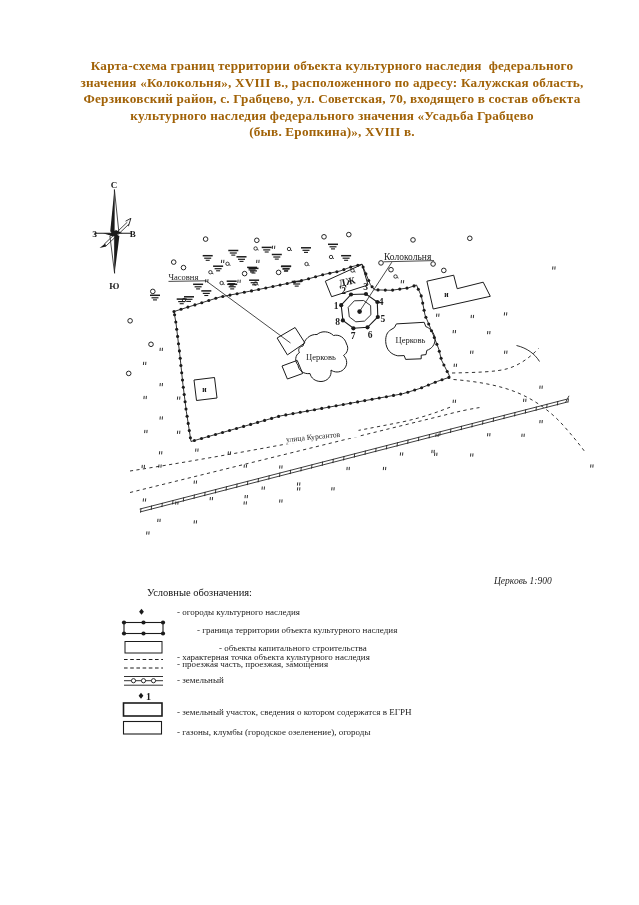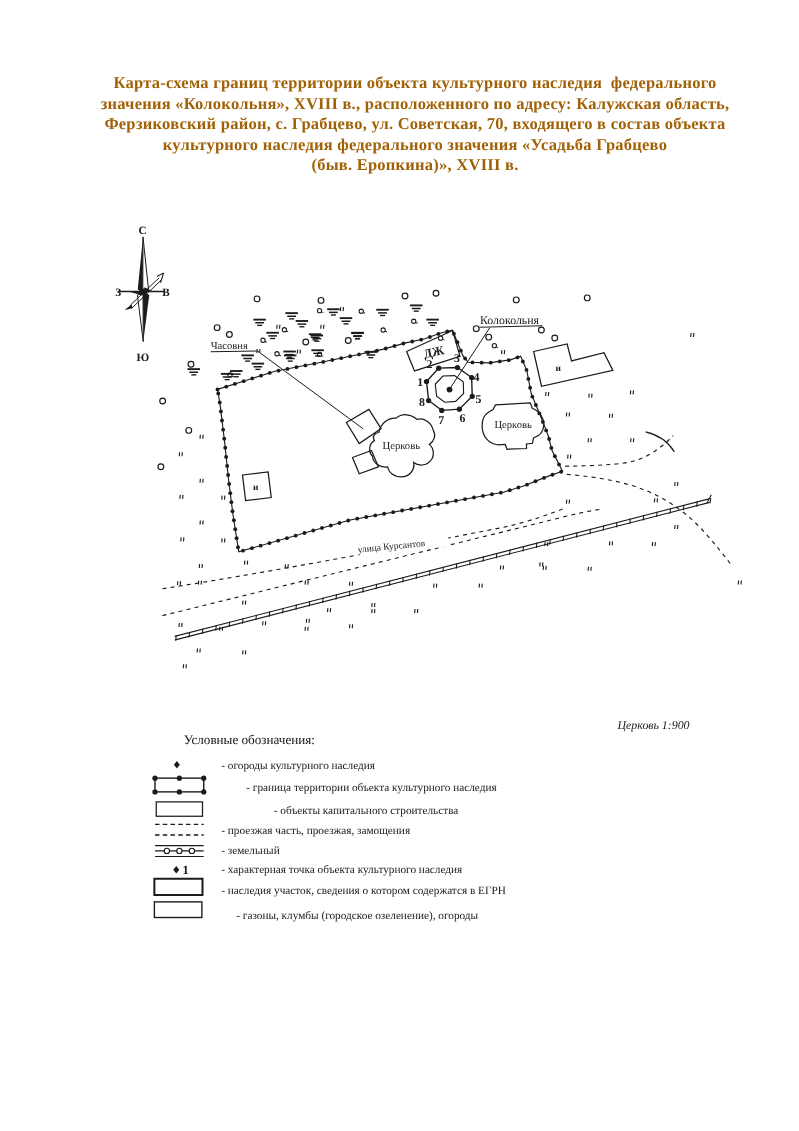--- a/index.html
+++ b/index.html
@@ -16,23 +16,23 @@
 <body>
 <div id="title">Карта-схема границ территории объекта культурного наследия&nbsp; федерального<br>значения «Колокольня», XVIII в., расположенного по адресу: Калужская область,<br>Ферзиковский район, с. Грабцево, ул. Советская, 70, входящего в состав объекта<br>культурного наследия федерального значения «Усадьба Грабцево<br>(быв. Еропкина)», XVIII в.</div>
 
 <div id="uslov">Условные обозначения:</div>
 <div id="masshtab">Церковь 1:900</div>
 <div class="leg" style="left:177px;top:607px;">- огороды культурного наследия</div>
 <div class="leg" style="left:177px;top:625px;margin-left:20px;">- граница территории объекта культурного наследия</div>
 <div class="leg" style="left:177px;top:643px;margin-left:42px;">- объекты капитального строительства</div>
 <div class="leg" style="left:177px;top:659px;">- проезжая часть, проезжая, замощения</div>
 <div class="leg" style="left:177px;top:675px;">- земельный</div>
-<div class="leg" style="left:177px;top:690px;">- характерная точка объекта культурного наследия</div>
-<div class="leg" style="left:177px;top:707px;">- наследия участок, сведения о котором содержатся в ЕГРН</div>
-<div class="leg" style="left:189px;top:727px;">- газоны, клумбы (городское озеленение), огороды</div>
+<div class="leg" style="left:177px;top:652px;">- характерная точка объекта культурного наследия</div>
+<div class="leg" style="left:177px;top:707px;">- земельный участок, сведения о котором содержатся в ЕГРН</div>
+<div class="leg" style="left:177px;top:727px;">- газоны, клумбы (городское озеленение), огороды</div>
 
 <svg id="svg" width="639" height="905" viewBox="0 0 639 905">
 <g stroke="#1b1b1b" fill="none" stroke-width="0.9">
 <path d="M114.4,189.5 L110.2,231.5 L114.2,233.2 Z" fill="#1b1b1b" stroke="none"></path>
 <path d="M114.4,189.5 L118.8,231.5 L114.2,233.2 Z" fill="#fff" stroke="#1b1b1b" stroke-width="0.8"></path>
 <path d="M114.6,273.3 L119.4,236 L114.4,233.6 Z" fill="#1b1b1b" stroke="none"></path>
 <path d="M114.6,273.3 L109.9,236 L114.4,233.6 Z" fill="#fff" stroke="#1b1b1b" stroke-width="0.8"></path>
 <line x1="94.2" y1="233.2" x2="131.8" y2="233.2" stroke-width="1.1"></line>
 <path d="M103,233.2 L113.6,233.2 L113.6,236.4 Z" fill="#1b1b1b" stroke="none"></path>
 <path d="M115.4,233.2 L122.6,233.2 L115.4,229.8 Z" fill="#1b1b1b" stroke="none"></path>

